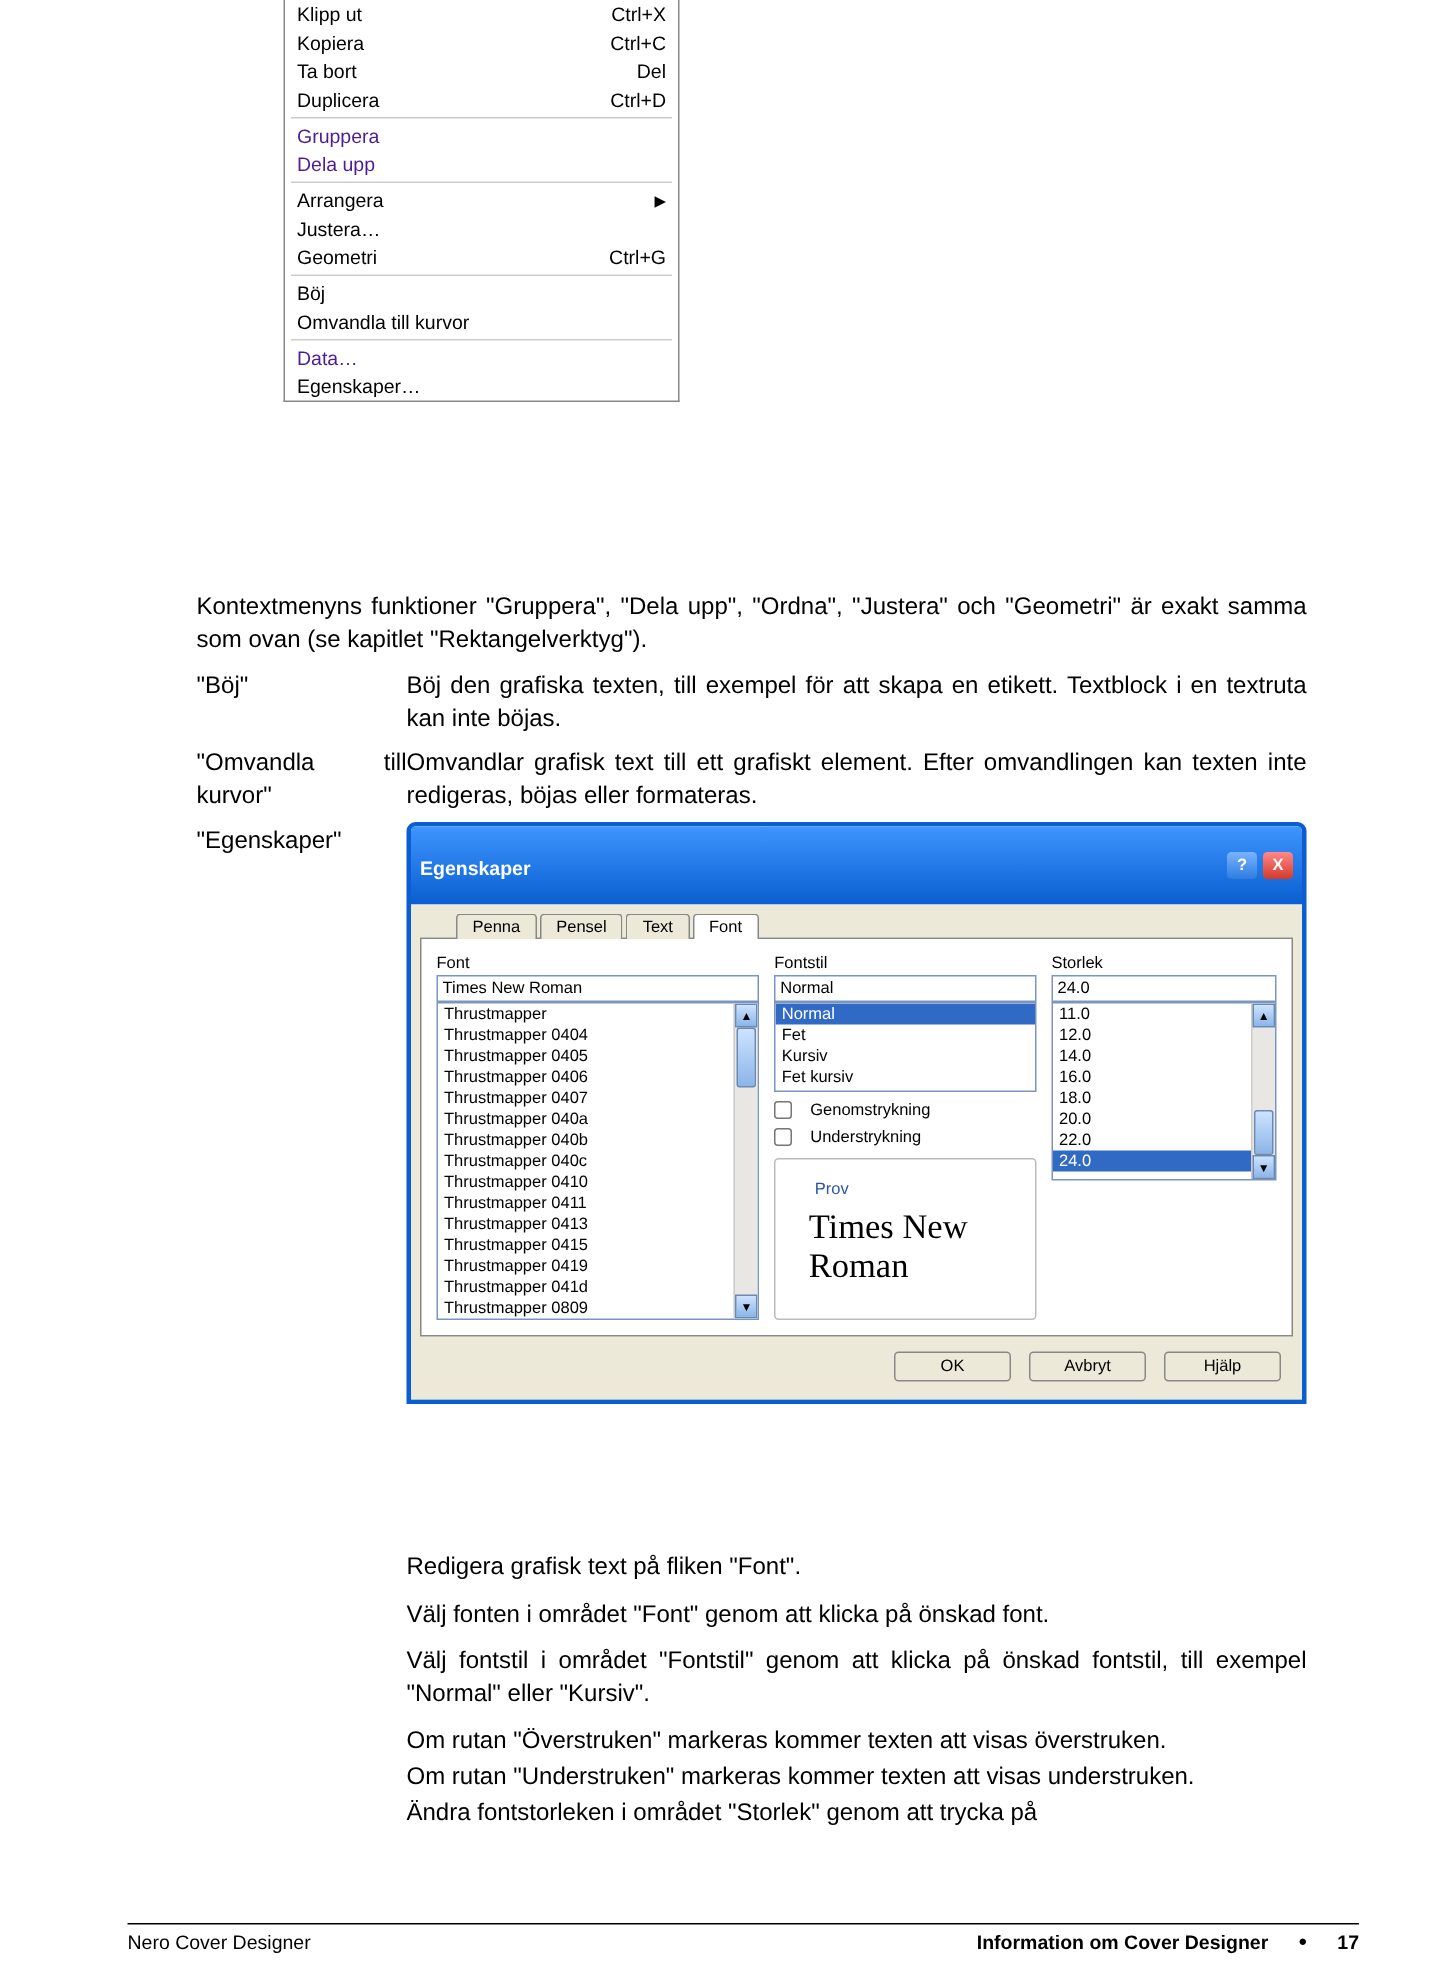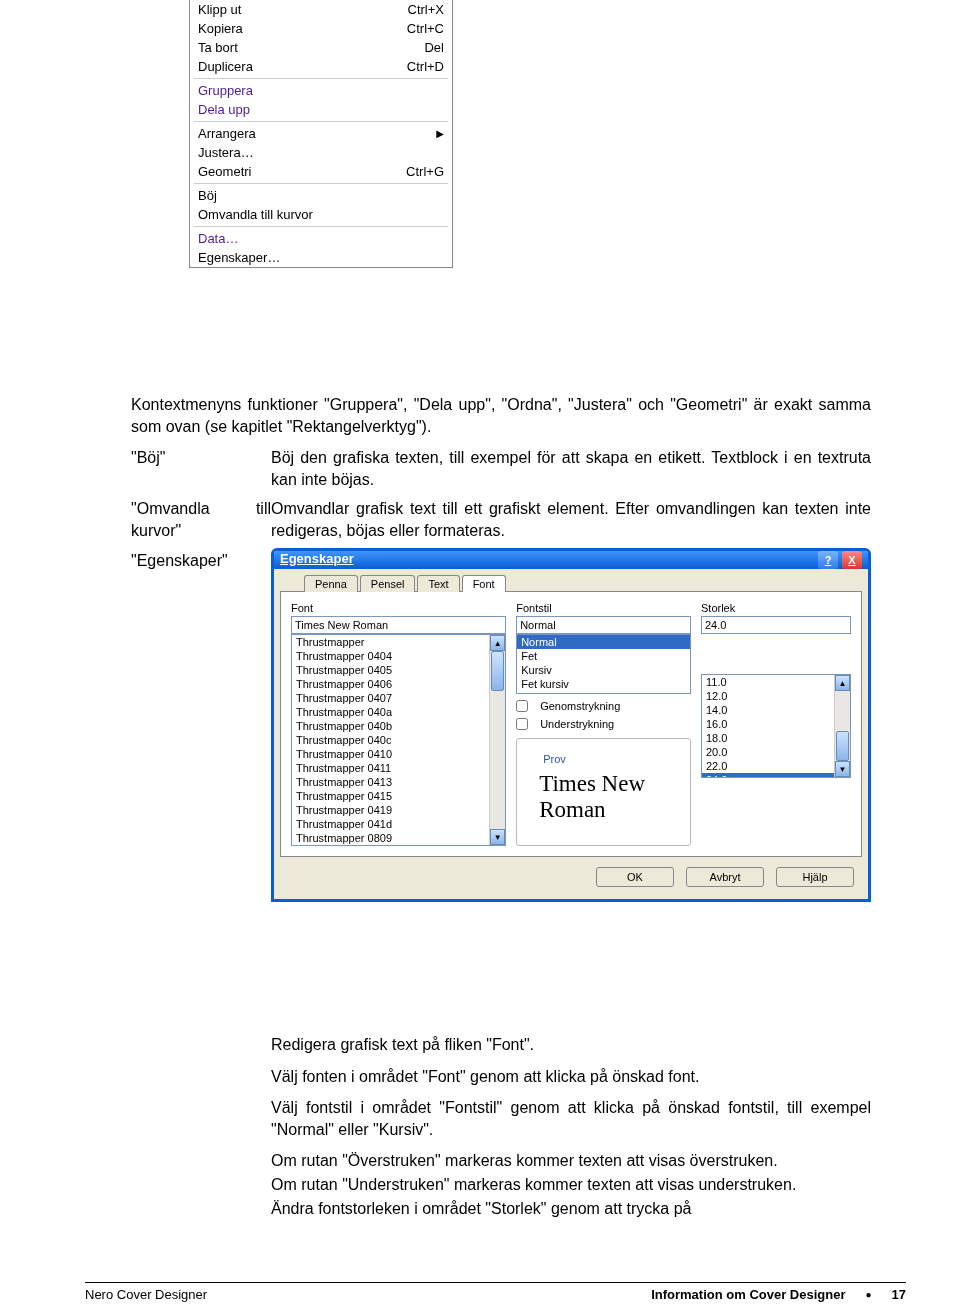--- a/index.html
+++ b/index.html
@@ -17,42 +17,42 @@
   
   .body-text { position: absolute; left: 131px; top: 394px; width: 740px; font-size: 16px; line-height: 1.35; color: #000; text-align: justify; }
   .def-table { margin-top: 10px; }
   .def-row { display: flex; margin-bottom: 8px; }
   .def-term { width: 140px; flex-shrink: 0; }
   .def-desc { flex: 1; text-align: justify; }
 
   
   .dialog-wrap { position: absolute; left: 271px; top: 548px; width: 600px; }
   .dialog { border: 3px solid #0a5ecf; border-radius: 6px 6px 0 0; overflow: hidden; }
-  .titlebar { background: linear-gradient(to bottom, #3d95ff, #0a5ecf); color: #fff; font-weight: bold; font-size: 13px; padding: 0 6px; display: flex; align-items: flex-start; text-decoration: underline; }
+  .titlebar { background: linear-gradient(to bottom, #3d95ff, #0a5ecf); color: #fff; font-weight: bold; font-size: 13px; padding: 17px 6px; display: flex; align-items: flex-end; }
   .titlebar .title { flex: 1; }
   .titlebar .tb-btn { width: 20px; height: 18px; margin-left: 4px; border-radius: 3px; display: flex; align-items: center; justify-content: center; font-size: 11px; font-weight: bold; }
   .help-btn { background: linear-gradient(to bottom, #7ab3ff, #2d7de0); color: #fff; }
   .close-btn { background: linear-gradient(to bottom, #f88, #d43a2a); color: #fff; }
   .dialog-body { background: #ece9d8; padding: 6px; }
 
   .tabs { display: flex; gap: 2px; font-size: 11px; margin-left: 24px; }
   .tab { background: #ece9d8; border: 1px solid #888; border-bottom: none; padding: 2px 10px; border-radius: 3px 3px 0 0; }
   .tab.active { background: #fff; font-weight: normal; position: relative; z-index: 2; }
   .tab-panel { background: #fff; border: 1px solid #888; padding: 10px; margin-top: -1px; }
 
   .font-cols { display: flex; gap: 10px; }
   .col { flex: 1; display: flex; flex-direction: column; }
   .col.font { flex: 1.6; }
   .col.style { flex: 1.3; }
   .col.size { flex: 0.6; }
   .col-label { font-size: 11px; margin-bottom: 2px; }
   .col-input { border: 1px solid #7a96bf; font-size: 11px; padding: 2px 3px; background: #fff; }
   .listbox { border: 1px solid #7a96bf; background: #fff; font-size: 11px; height: 212px; overflow: hidden; position: relative; }
   .listbox.short { height: 60px; }
-  .listbox.size { height: 104px; margin-top: 40px; }
+  .listbox.size { height: 119px; }
   .listbox .scroll-track { position: absolute; right: 0; top: 0; bottom: 0; width: 16px; background: #e9e7e3; border-left: 1px solid #ccc; }
   .scroll-btn { height: 16px; background: linear-gradient(to bottom,#cde3ff,#8bb5e8); border: 1px solid #6a8ab5; display: flex; align-items: center; justify-content: center; font-size: 8px; }
   .scroll-thumb { position: absolute; left: 1px; right: 1px; background: linear-gradient(to bottom,#cde3ff,#8bb5e8); border: 1px solid #6a8ab5; border-radius: 2px; }
   .list-item { padding: 1px 4px; white-space: nowrap; }
   .list-item.selected { background: #316ac5; color: #fff; }
 
   .check-row { font-size: 11px; display: flex; gap: 12px; margin-top: 6px; }
   .check-row input { width: 12px; height: 12px; }
 
   .prov-group { border: 1px solid #bbb; border-radius: 3px; margin-top: 8px; padding: 22px; }

